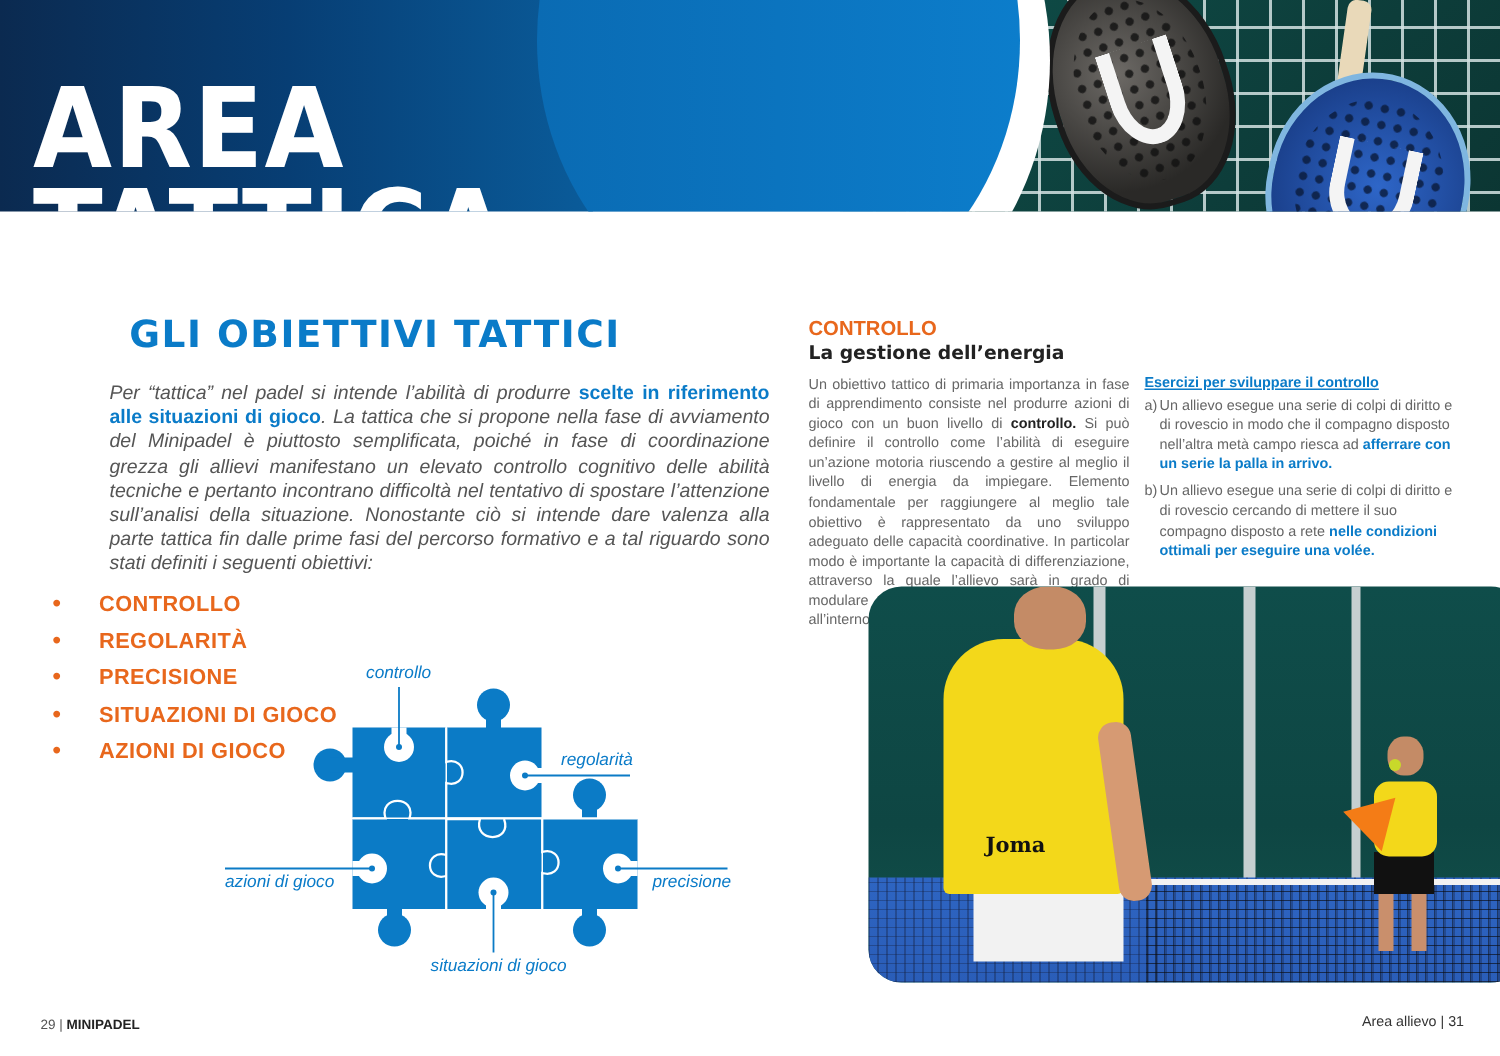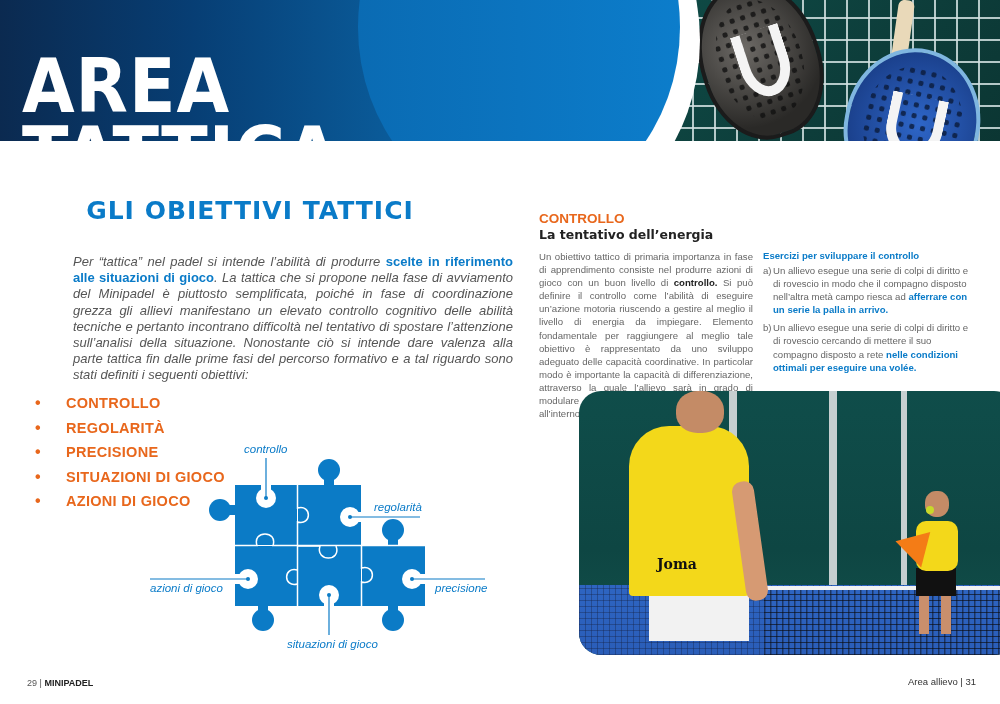--- a/index.html
+++ b/index.html
@@ -24,36 +24,36 @@
   .racket .logo { position:absolute; left:30%; top:30%; width:45%; height:45%; border:10px solid #f4f4f4; border-top:none; border-radius:0 0 50% 50%; }
   .handle { position:absolute; width:16px; height:60px; background:#e9d9b9; border-radius:6px; }
   .handle.h1 { left:720px; top:-20px; transform:rotate(-35deg); background:#eee; }
   .handle.h2 { left:895px; top:0; transform:rotate(8deg); }
   .white-arc { position:absolute; left:370px; top:-150px; width:330px; height:380px; border-radius:50%; background:#ffffff; }
   .blue-circle { position:absolute; left:358px; top:-158px; width:322px; height:370px; border-radius:50%;
     background:linear-gradient(90deg,#0a6bb3,#0c7dcb); }
   .title { position:absolute; left:22px; top:52px; color:#fff; font-family:"DejaVu Sans", sans-serif; font-weight:bold; font-size:74px; line-height:68px; letter-spacing:1px; transform:scaleX(0.92); transform-origin:left top; }
 
   
-  .section-title { position:absolute; left:0; width:500px; top:196px; text-align:center; color:#0a7bc8; font-family:"DejaVu Sans", sans-serif; font-weight:bold; font-size:25px; letter-spacing:1px; }
+  .section-title { position:absolute; left:0; width:500px; top:208px; text-align:center; color:#0a7bc8; font-family:"DejaVu Sans", sans-serif; font-weight:bold; font-size:25px; letter-spacing:1px; }
   .intro { position:absolute; left:29px; top:254px; width:440px; font-size:13px; line-height:16.2px; font-style:italic; color:#555; text-align:justify;margin-left:44px; }
   .intro .hl { color:#0a7bc8; font-weight:bold; font-style:normal; }
   .objectives { position:absolute; left:35px; top:391px; list-style:none; }
   .objectives li { display:flex; align-items:center; height:24.5px; color:#e8671c; font-weight:bold; font-size:14.5px; letter-spacing:.3px; }
   .objectives .bullet { width:31px; font-size:16px; }
 
   .puzzle { position:absolute; left:140px; top:430px; width:360px; height:230px; }
   .plabel { position:absolute; color:#0a7bc8; font-style:italic; font-size:11.5px; }
 
   
   .r-kicker { position:absolute; left:539px; top:211px; color:#e8671c; font-weight:bold; font-size:13.5px; }
   .r-title { position:absolute; left:539px; top:227px; color:#222; font-family:"DejaVu Sans", sans-serif; font-weight:bold; font-size:12.5px; }
   .r-body { position:absolute; left:539px; top:250px; width:214px; font-size:9.6px; line-height:13.1px; color:#666; text-align:justify; }
   .r-body b { color:#222; }
-  .ex-title { position:absolute; left:763px; top:250px; color:#0a7bc8; font-weight:bold; font-size:9.6px; }
+  .ex-title { position:absolute; left:763px; top:250px; color:#0a7bc8; font-weight:bold; font-size:9.6px;text-decoration:underline; }
   .ex-list { position:absolute; left:763px; top:264px; width:212px; font-size:9.6px; line-height:13.1px; color:#666; list-style:none; }
   .ex-list li { display:flex; margin-bottom:5px; }
   .ex-list .mk { width:10px; flex:none; }
   .ex-list .hl { color:#0a7bc8; font-weight:bold; }
 
   .photo { position:absolute; left:540px; top:391px; width:437px; height:264px; border-radius:22px; overflow:hidden;
     background:linear-gradient(180deg,#0f4d4a 0%,#0e4643 60%,#13524c 100%);margin-left:39px; }
   .photo .post { position:absolute; background:#c6cfd0; }
   .photo .court { position:absolute; left:0; right:0; bottom:0; height:70px; background:
       repeating-linear-gradient(90deg, rgba(20,30,60,.35) 0 1px, transparent 1px 6px),
@@ -200,21 +200,21 @@
   <span class="plabel" style="left:147px;top:208px;">situazioni di gioco</span>
 </div>
 
 <div class="footer-l">
   <span>29</span>
   <span>|</span>
   <b>MINIPADEL</b>
 </div>
 
 <div class="r-kicker">CONTROLLO</div>
-<div class="r-title">La tentativo dell’energia</div>
+<div class="r-title">La gestione dell’energia</div>
 
 <p class="r-body">
   <span>Un obiettivo tattico di primaria importanza in fase di apprendimento consiste nel produrre azioni di gioco con un buon livello di </span><b>controllo.</b><span> Si può definire il controllo come l’abilità di eseguire un’azione motoria riuscendo a gestire al meglio il livello di energia da impiegare. Elemento fondamentale per raggiungere al meglio tale obiettivo è rappresentato da uno sviluppo adeguato delle capacità coordinative. In particolar modo è importante la capacità di differenziazione, attraverso la quale l’allievo sarà in grado di modulare la forza nell’indirizzare la palla all’interno dello spazio di gioco.</span>
 </p>
 
 <div class="ex-title">Esercizi per sviluppare il controllo</div>
 <ul class="ex-list">
   <li>
     <span class="mk">a)</span>
     <span><span>Un allievo esegue una serie di colpi di diritto e di rovescio in modo che il compagno disposto nell’altra metà campo riesca ad </span><span class="hl">afferrare con un serie la palla in arrivo.</span></span>

